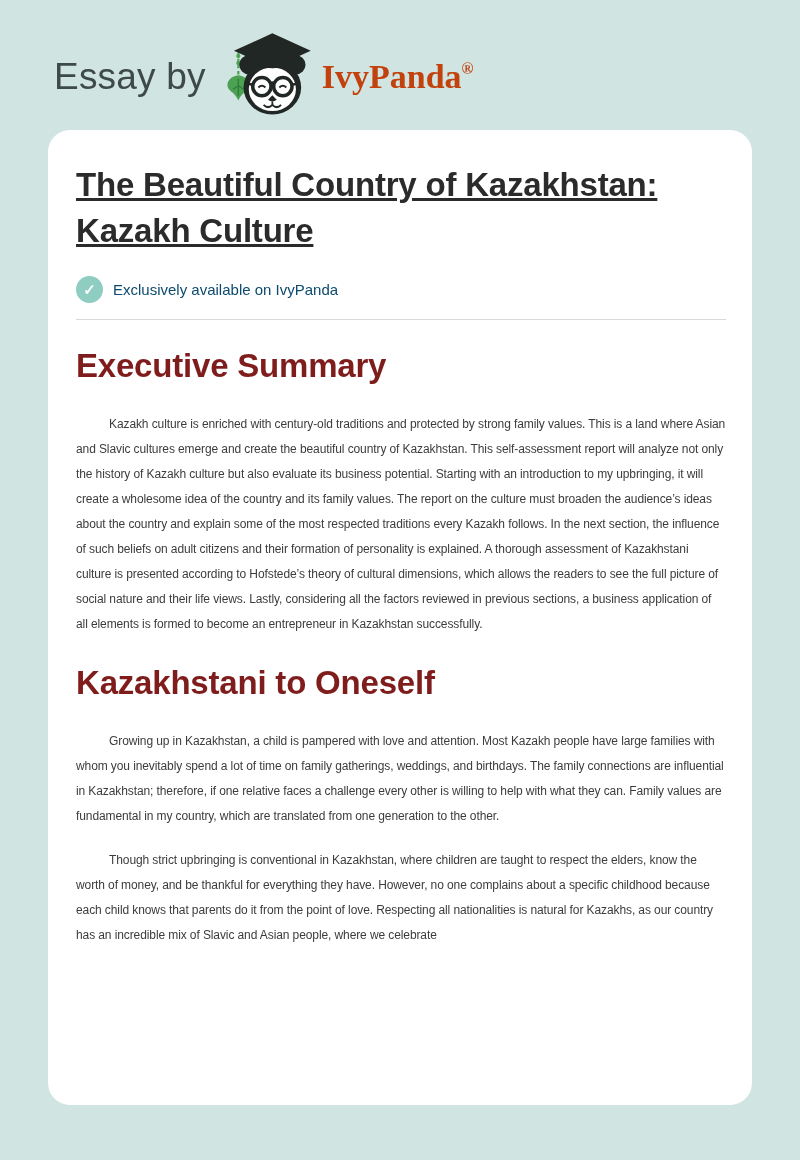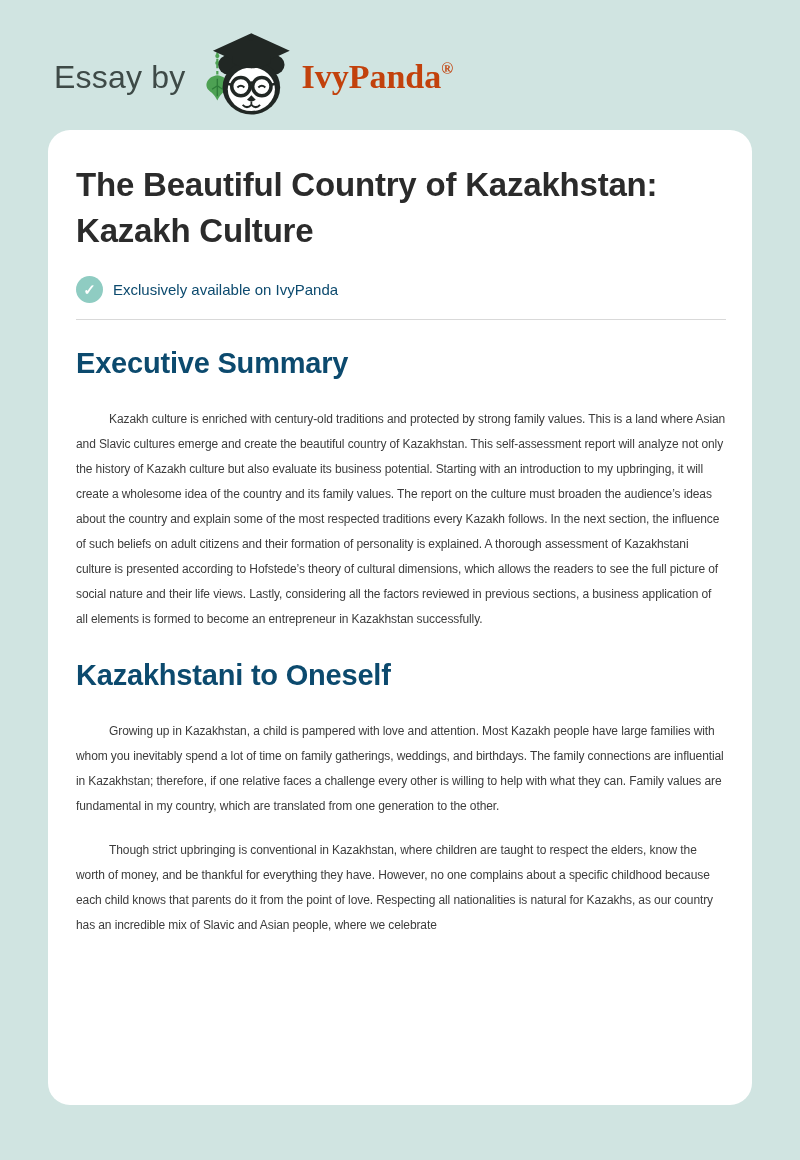--- a/index.html
+++ b/index.html
@@ -12,21 +12,21 @@
   .page { width: 800px; height: 1160px; }
 
   
   .header {
     display: flex;
     align-items: center;
     padding: 26px 0 0 54px;
     height: 128px;
   }
   .essay-by {
-    font-size: 32px;
+    font-size: 37px;
     color: #3e4a47;
     letter-spacing: 0.2px;
     margin-right: 14px;
   }
   .logo { width: 96px; height: 92px; flex: 0 0 auto; display: inline-block; }
   .logo svg { width: 100%; height: 100%; display: block; }
   .brand {
     font-family: "Liberation Serif", serif;
     font-weight: 700;
     font-size: 34px;
@@ -49,20 +49,21 @@
     padding: 32px 26px 30px 28px;
     min-height: 975px;
   }
   .title {
     font-size: 33px;
     line-height: 46px;
     font-weight: 700;
     color: #2b2b2b;
     letter-spacing: -0.2px;
     margin: 0 0 22px 0;
+    text-decoration: underline;
   }
   .badge {
     display: flex;
     align-items: center;
     gap: 10px;
     margin: 0 0 16px 0;
   }
   .check {
     width: 27px; height: 27px;
     border-radius: 50%;
@@ -83,23 +84,23 @@
     font-size: 15px;
     font-weight: 400;
     color: #0c4a6e;
   }
   .divider {
     border: none;
     border-top: 1px solid #d9d9d9;
     margin: 0 0 2px 0;
   }
   h2.section-heading {
-    font-size: 29px;
+    font-size: 33px;
     font-weight: 700;
-    color: #0c4a6e;
+    color: #7f1d1d;
     letter-spacing: -0.2px;
     margin: 27px 0 27px 0;
   }
   .card p {
     font-size: 12px;
     line-height: 25px;
     color: #3c3c3c;
     letter-spacing: -0.1px;
     text-indent: 33px;
     margin: 0 0 19px 0;

